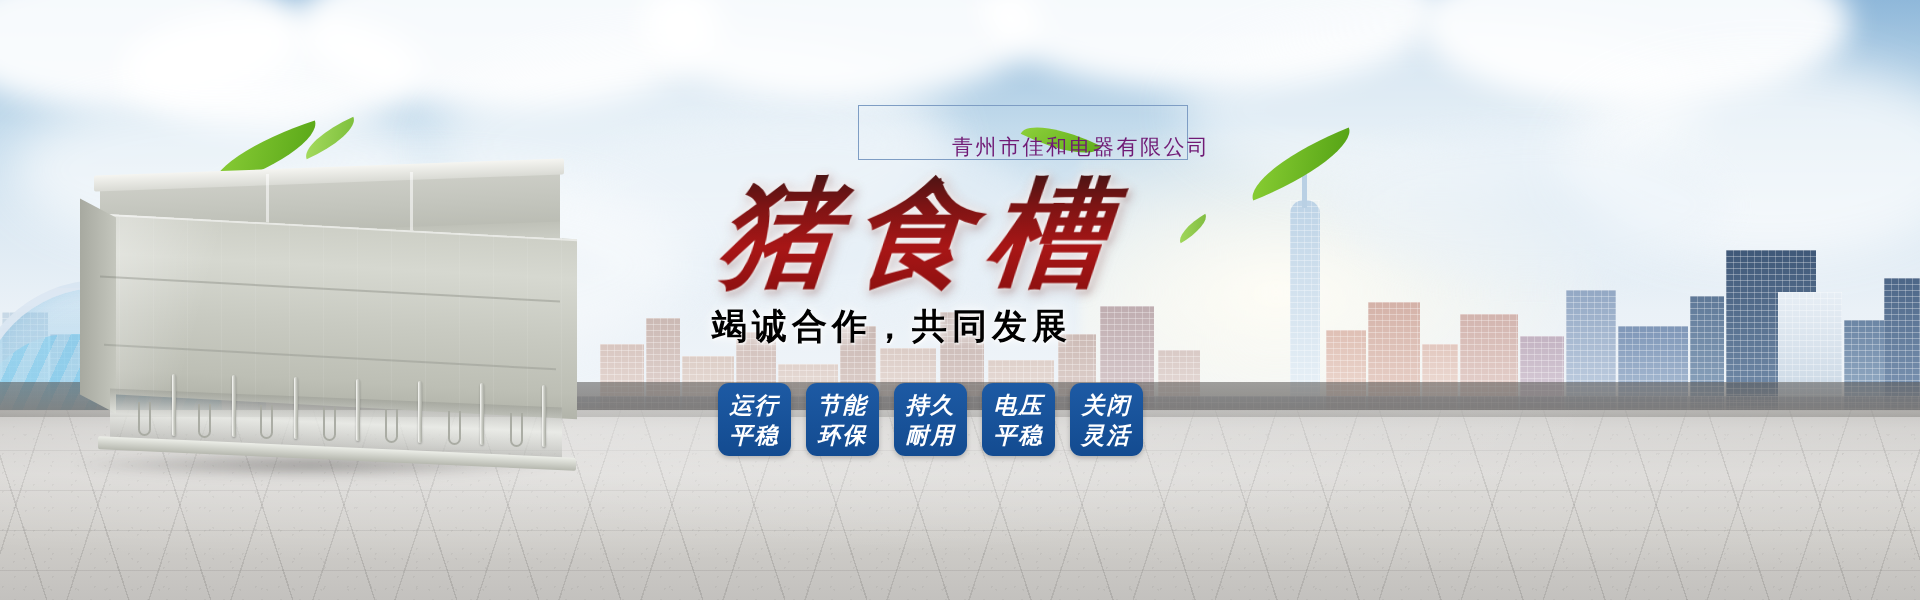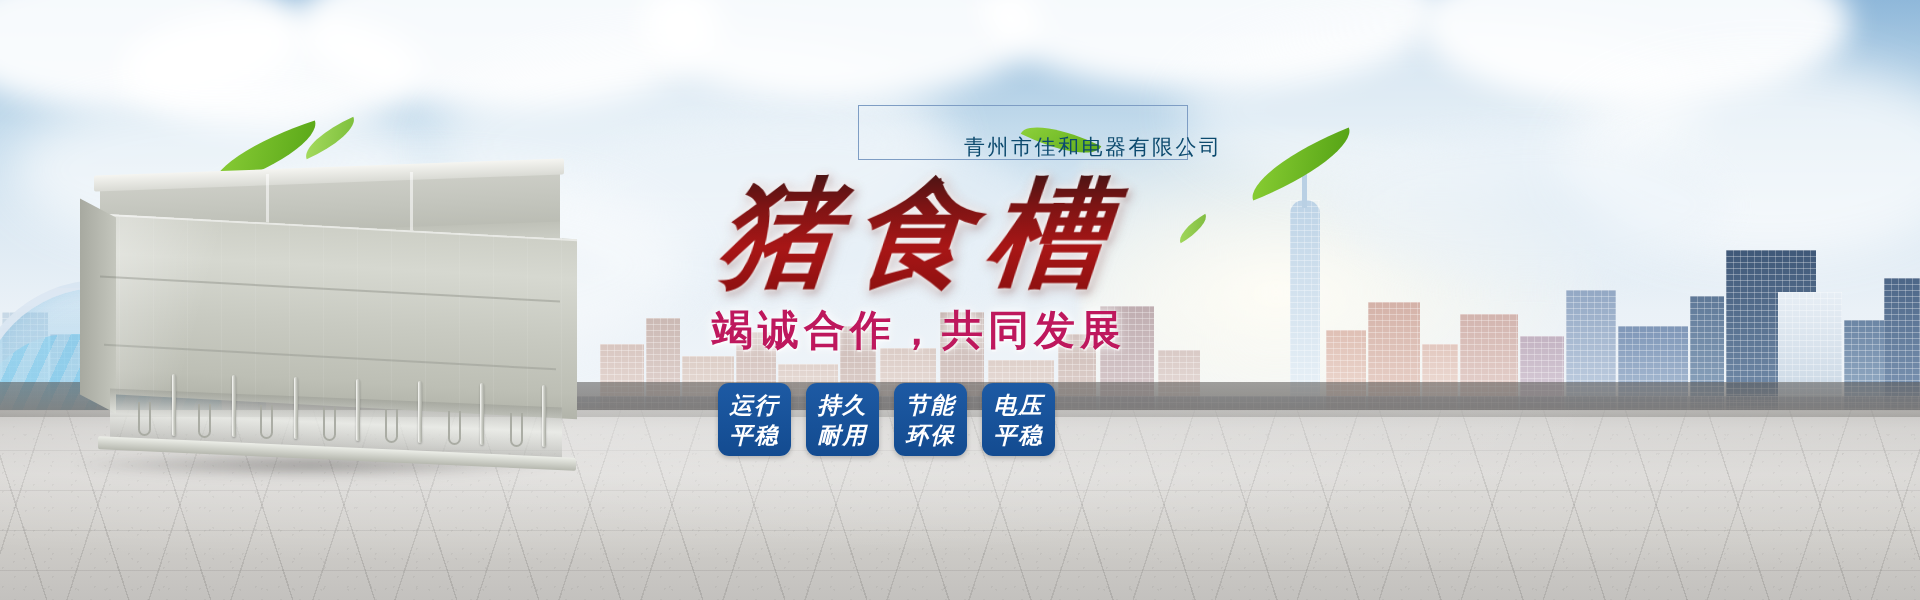--- a/index.html
+++ b/index.html
@@ -181,23 +181,23 @@
 
   .corner-frame {
     position:absolute; left:158px; top:10px; width:330px; height:55px;
     border:1px solid #7e9dc4;
   }
   .frame-line {
     position:absolute; left:158px; top:64px; width:76px; height:1px;
     background:#7e9dc4;
   }
   .company {
-    position:absolute; left:264px; top:38px;
+    position:absolute; left:252px; top:38px;
     font-size:21px; letter-spacing:2.5px;
-    color:#0c4a6e;
+    color:#701a75;
     font-family:"DejaVu Sans",sans-serif;
     white-space:nowrap;
   }
 
   .headline {
     position:absolute; left:20px; top:78px; width:560px; height:120px;
     font-family:"DejaVu Serif","Liberation Serif",serif;
     font-size:118px; font-weight:bold; font-style:italic;
     letter-spacing:16px;
     color:#9b1414;
@@ -206,22 +206,22 @@
     -webkit-text-fill-color:transparent;
     text-shadow:none;
     filter:drop-shadow(0 0 3px rgba(255,255,255,.95)) drop-shadow(0 0 7px rgba(255,255,255,.8)) drop-shadow(2px 3px 2px rgba(70,10,10,.35));
     white-space:nowrap;
     transform:skewX(-5deg);
     line-height:120px;
   }
 
   .subline {
     position:absolute; left:12px; top:208px;
-    font-size:41px; font-weight:bold; letter-spacing:5px;
-    color:#be185d;
+    font-size:35px; font-weight:bold; letter-spacing:5px;
+    color:#000000;
     font-family:"DejaVu Sans",sans-serif;
     white-space:nowrap;
     text-shadow:0 0 8px rgba(255,255,255,.95), 0 0 16px rgba(255,255,255,.8), 1px 2px 1px rgba(255,255,255,.6);
   }
 
   .badges {
     position:absolute; left:18px; top:288px;
     display:flex; gap:15px;
   }
   .badge {
@@ -436,27 +436,31 @@
     <div class="headline">猪食槽</div>
 
     <div class="subline">竭诚合作，共同发展</div>
 
     <div class="badges">
       <div class="badge">
         <span>运行</span>
         <span>平稳</span>
       </div>
       <div class="badge">
+        <span>节能</span>
+        <span>环保</span>
+      </div>
+      <div class="badge">
         <span>持久</span>
         <span>耐用</span>
-      </div>
-      <div class="badge">
-        <span>节能</span>
-        <span>环保</span>
       </div>
       <div class="badge">
         <span>电压</span>
         <span>平稳</span>
       </div>
+      <div class="badge">
+        <span>关闭</span>
+        <span>灵活</span>
+      </div>
     </div>
 
   </div>
 </div>
 
 </body></html>

